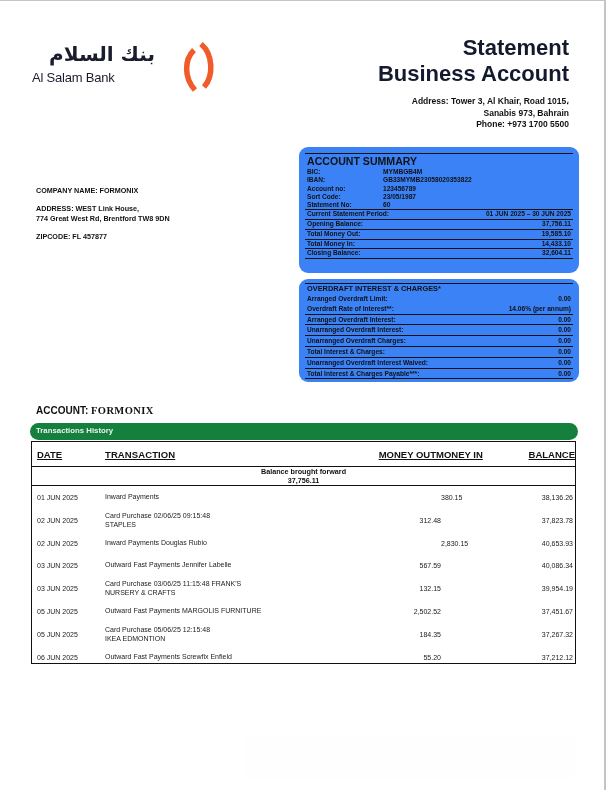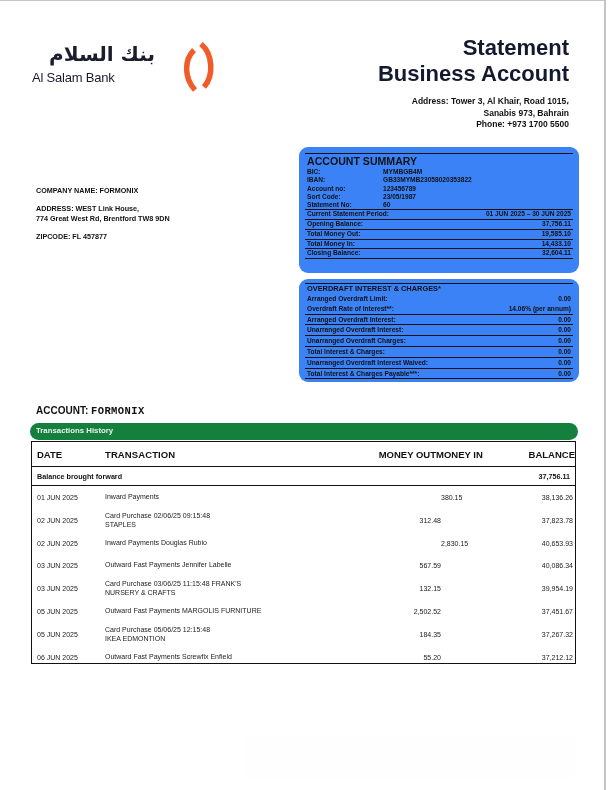--- a/index.html
+++ b/index.html
@@ -56,42 +56,42 @@
     line-height: 8.7px; border-top: 1px solid #111; padding: 0 2px; white-space: nowrap;
   }
   .row-line.last { border-bottom: 1px solid #111; }
   .od-title { font-size: 7.4px; font-weight: bold; line-height: 10px; padding: 0 2px; }
   .od-line { display: flex; justify-content: space-between; font-size: 6.6px; font-weight: bold; line-height: 9.8px; padding: 0 2px; white-space: nowrap; }
   .od-line.bordered { border-top: 1px solid #111; }
   .od-line.last { border-bottom: 1px solid #111; }
 
   
   .account-label { position: absolute; left: 36px; top: 405px; font-size: 10px; font-weight: bold; }
-  .account-label .acct-name { font-family: Liberation Mono, monospace; font-size: 10.5px; letter-spacing: 0.4px; }
+  .account-label .acct-name { font-family: Liberation Serif, serif; font-size: 10.5px; letter-spacing: 0.4px; }
   .history-bar {
     position: absolute; left: 30px; top: 423px; width: 548px; height: 17px;
     background: #15803d; border-radius: 9px;
   }
   .history-bar span { position: absolute; left: 6px; top: 3px; font-size: 7.8px; font-weight: bold; color: #ffffff; opacity: 0.9; }
 
   
   .txn-table {
     position: absolute; left: 31px; top: 441px; width: 545px; height: 223px;
     border: 1px solid #111; box-sizing: border-box;
   }
-  .thead { display: flex; height: 24px; align-items: center; border-bottom: 1px solid #111; font-size: 9.5px; font-weight: bold; }
+  .thead { display: flex; height: 24px; align-items: center; border-bottom: 1px solid #111; font-size: 9.5px; font-weight: bold; text-decoration: underline; }
   .col-date { width: 73px; padding-left: 5px; box-sizing: border-box; flex-shrink: 0; }
   .col-txn { width: 240px; flex-shrink: 0; }
   .col-out { width: 90px; text-align: right; flex-shrink: 0; }
   .col-in { width: 84px; text-align: left; flex-shrink: 0; }
   .col-bal { width: 56px; text-align: right; flex-shrink: 0; }
   .thead .col-txn { letter-spacing: 0.1px; }
   .thead .col-out { width: 91px; }
   .thead .col-bal { width: 55px; }
-  .bbf { display: flex; justify-content: space-between; height: 18px; align-items: center; border-bottom: 1px solid #111; font-size: 7.2px; font-weight: bold; padding: 0 5px; }
+  .bbf { display: flex; justify-content: space-between; height: 18px; align-items: center; border-bottom: 1px solid #111; font-size: 7.2px; font-weight: bold; padding: 0 5px; flex-direction: column; }
   .trow { display: flex; align-items: center; font-size: 7px; color: #222; }
   .trow .col-txn { line-height: 9.5px; }
   .trow.single { height: 22px; }
   .trow.double { height: 24px; }
   .trow .col-bal { padding-right: 4px; box-sizing: border-box; width: 58px; }
   .trow .col-out { width: 96px; }
   .trow .col-in { width: 78px; }
 
   
   .faded-footer { position: absolute; left: 245px; top: 736px; width: 330px; height: 42px; background: #fdfdfd; opacity: 0.6; }

